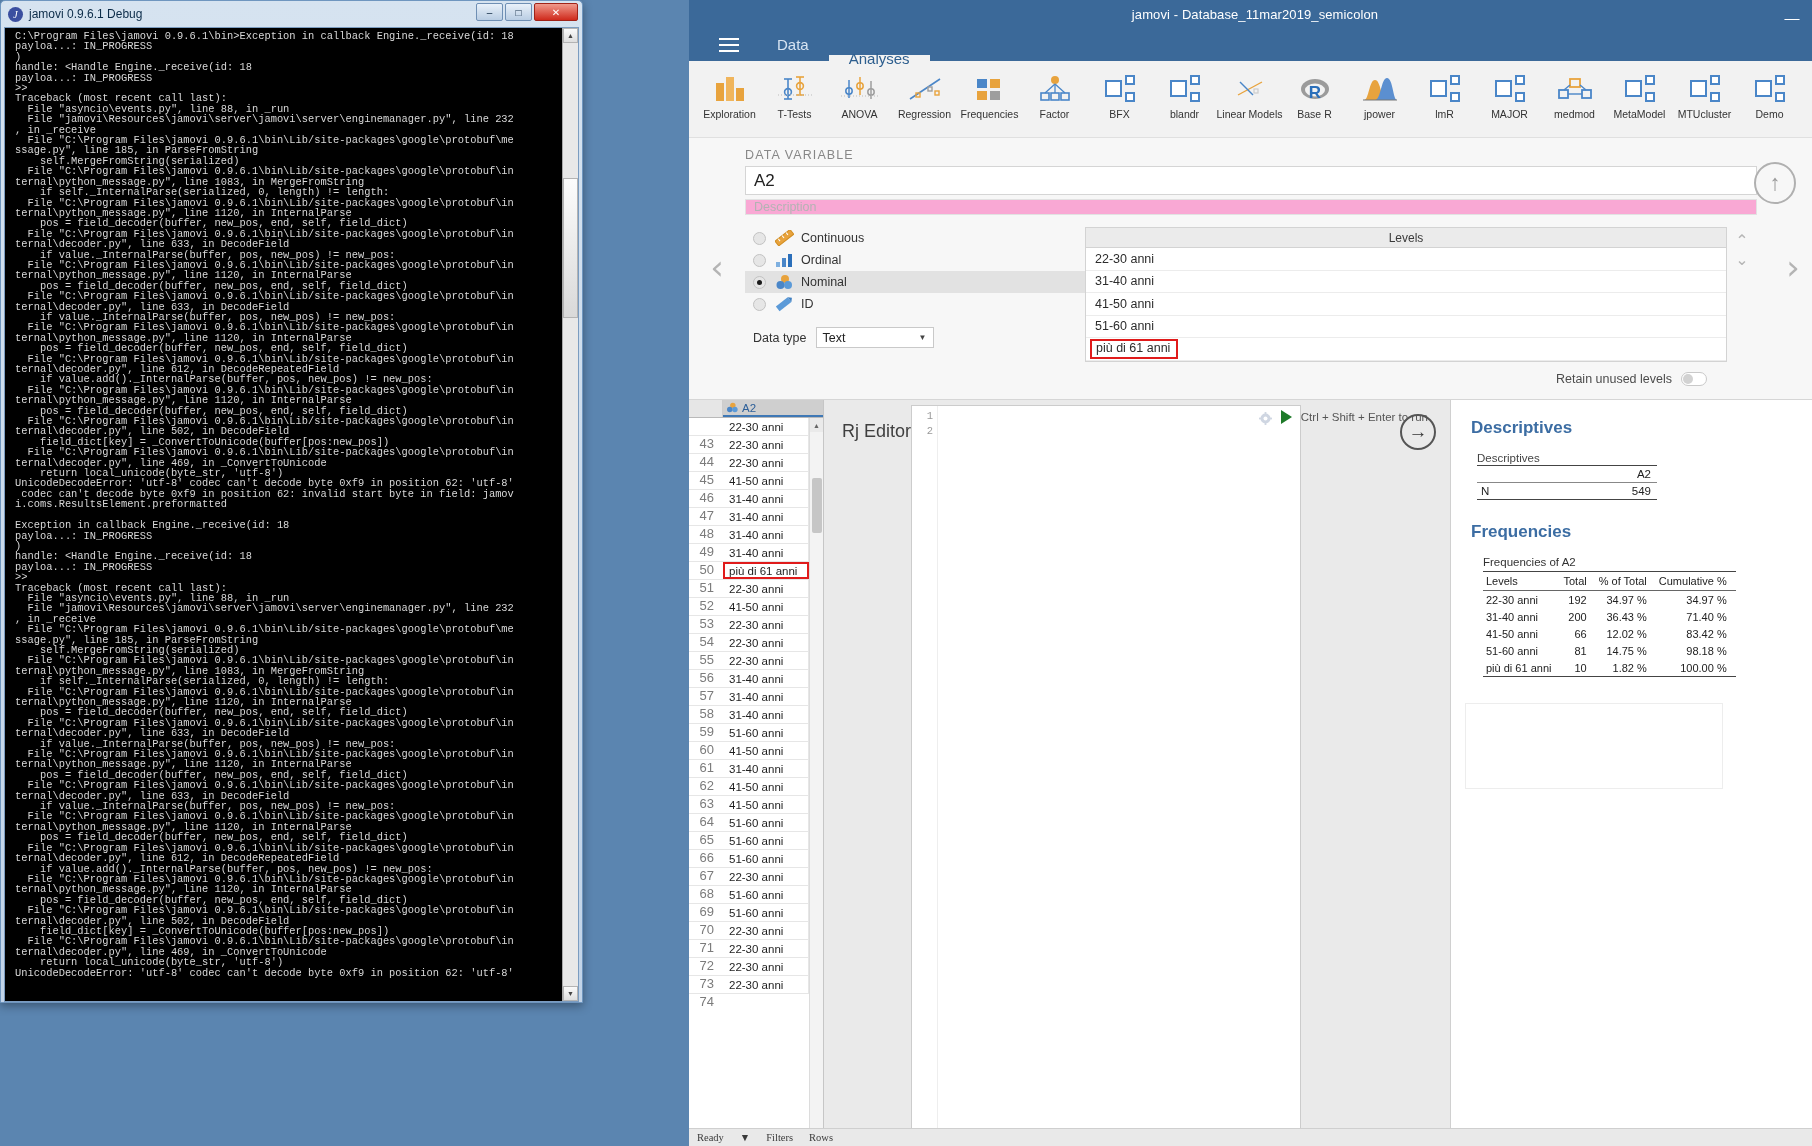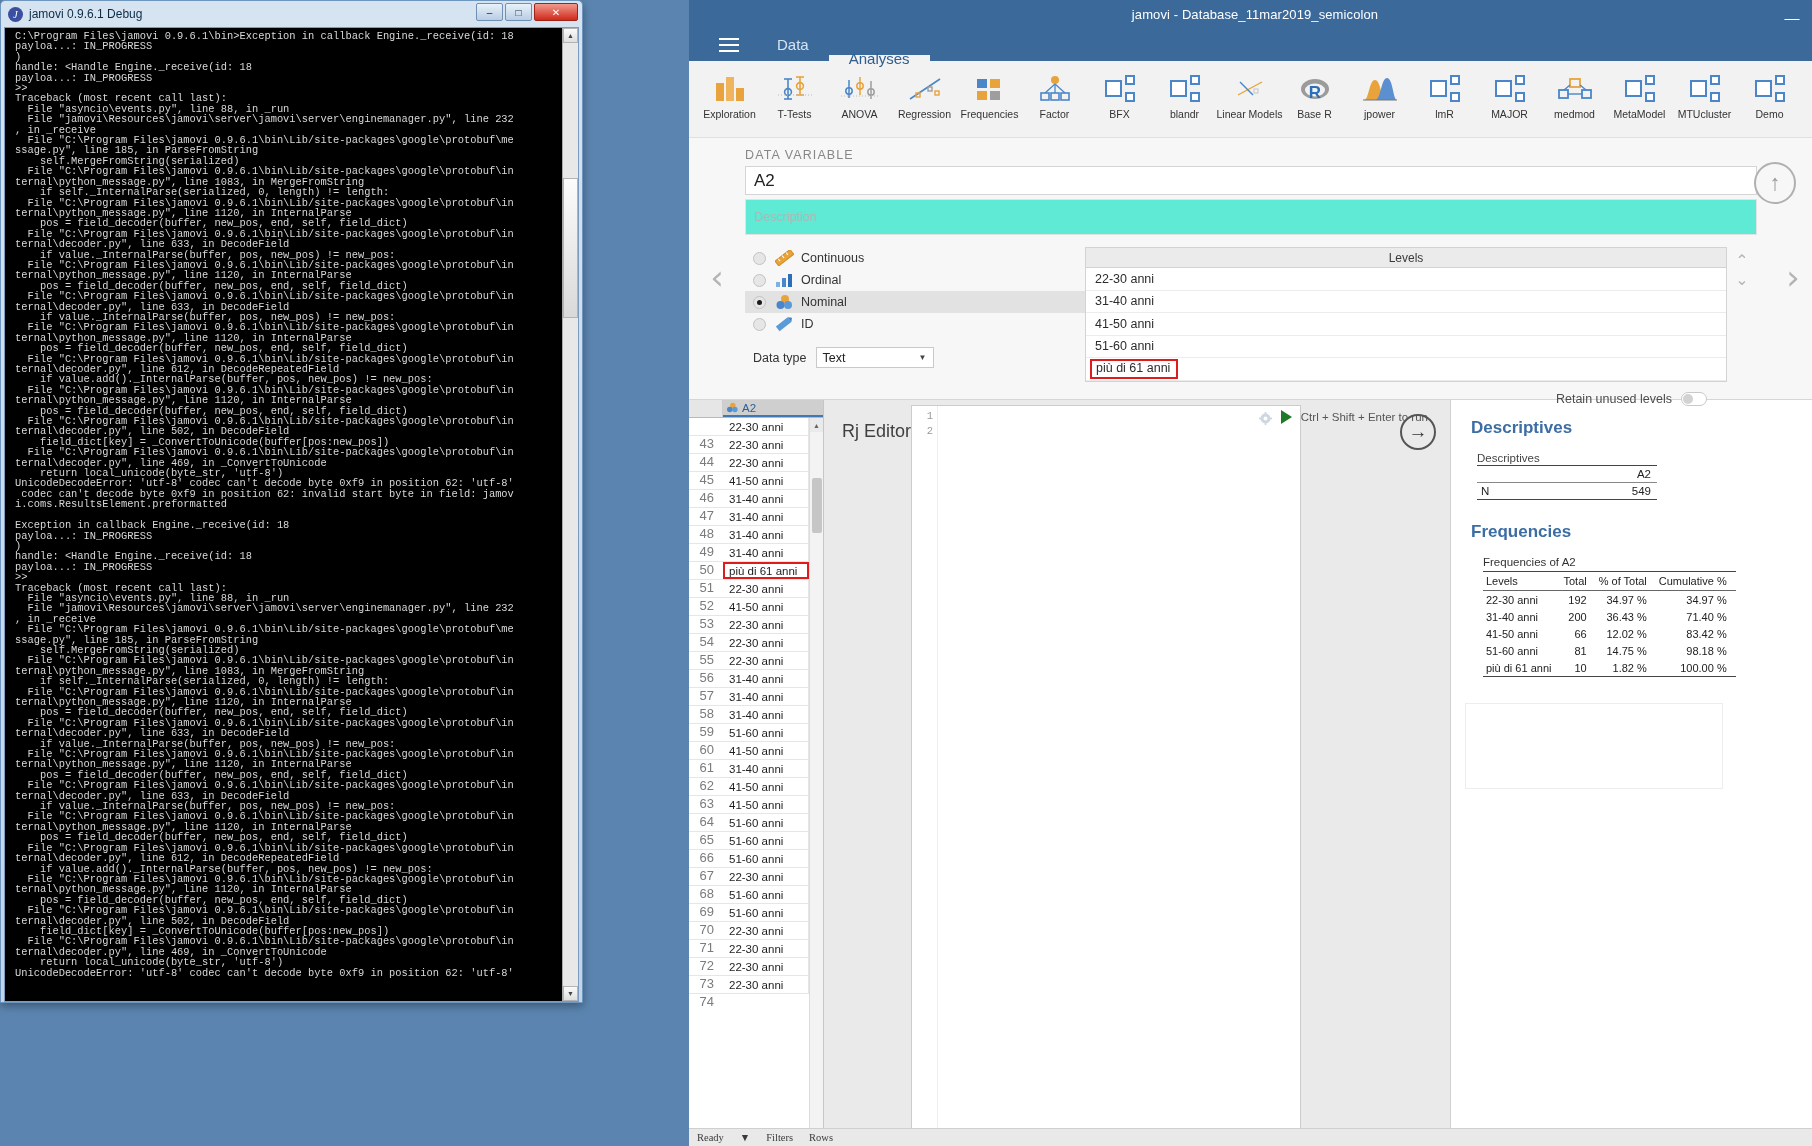--- a/index.html
+++ b/index.html
@@ -83,21 +83,21 @@
   }
   #ve-main { flex: 1; padding-right: 8px; }
   .ve-label {
     font-size: 12.5px; color: #878787; letter-spacing: 1.1px; margin-bottom: 4px;
   }
   .ve-name-input {
     width: 100%; height: 29px; border: 1px solid #d5d5d5; background: #fff;
     font-size: 17px; color: #222; padding: 0 8px; font-family: "Liberation Sans", sans-serif;
   }
   .ve-desc-input {
-    width: 100%; height: 36px; border: 1px solid #e2e2e2; background: #5eead4;
+    width: 100%; height: 16px; border: 1px solid #e2e2e2; background: #f9a8d4;
     font-size: 12.5px; color: #555; padding: 0 8px; margin-top: 4px;
     font-family: "Liberation Sans", sans-serif;
   }
   .ve-desc-input::placeholder { color: #b3b3b3; }
   #ve-cols { display: flex; margin-top: 12px; }
   #ve-measure { width: 340px; }
   .mtype-row {
     display: flex; align-items: center; height: 22px; padding-left: 8px; cursor: pointer; text-align: center;
   }
   .mtype-row.selected { background: #e2e2e2; }

